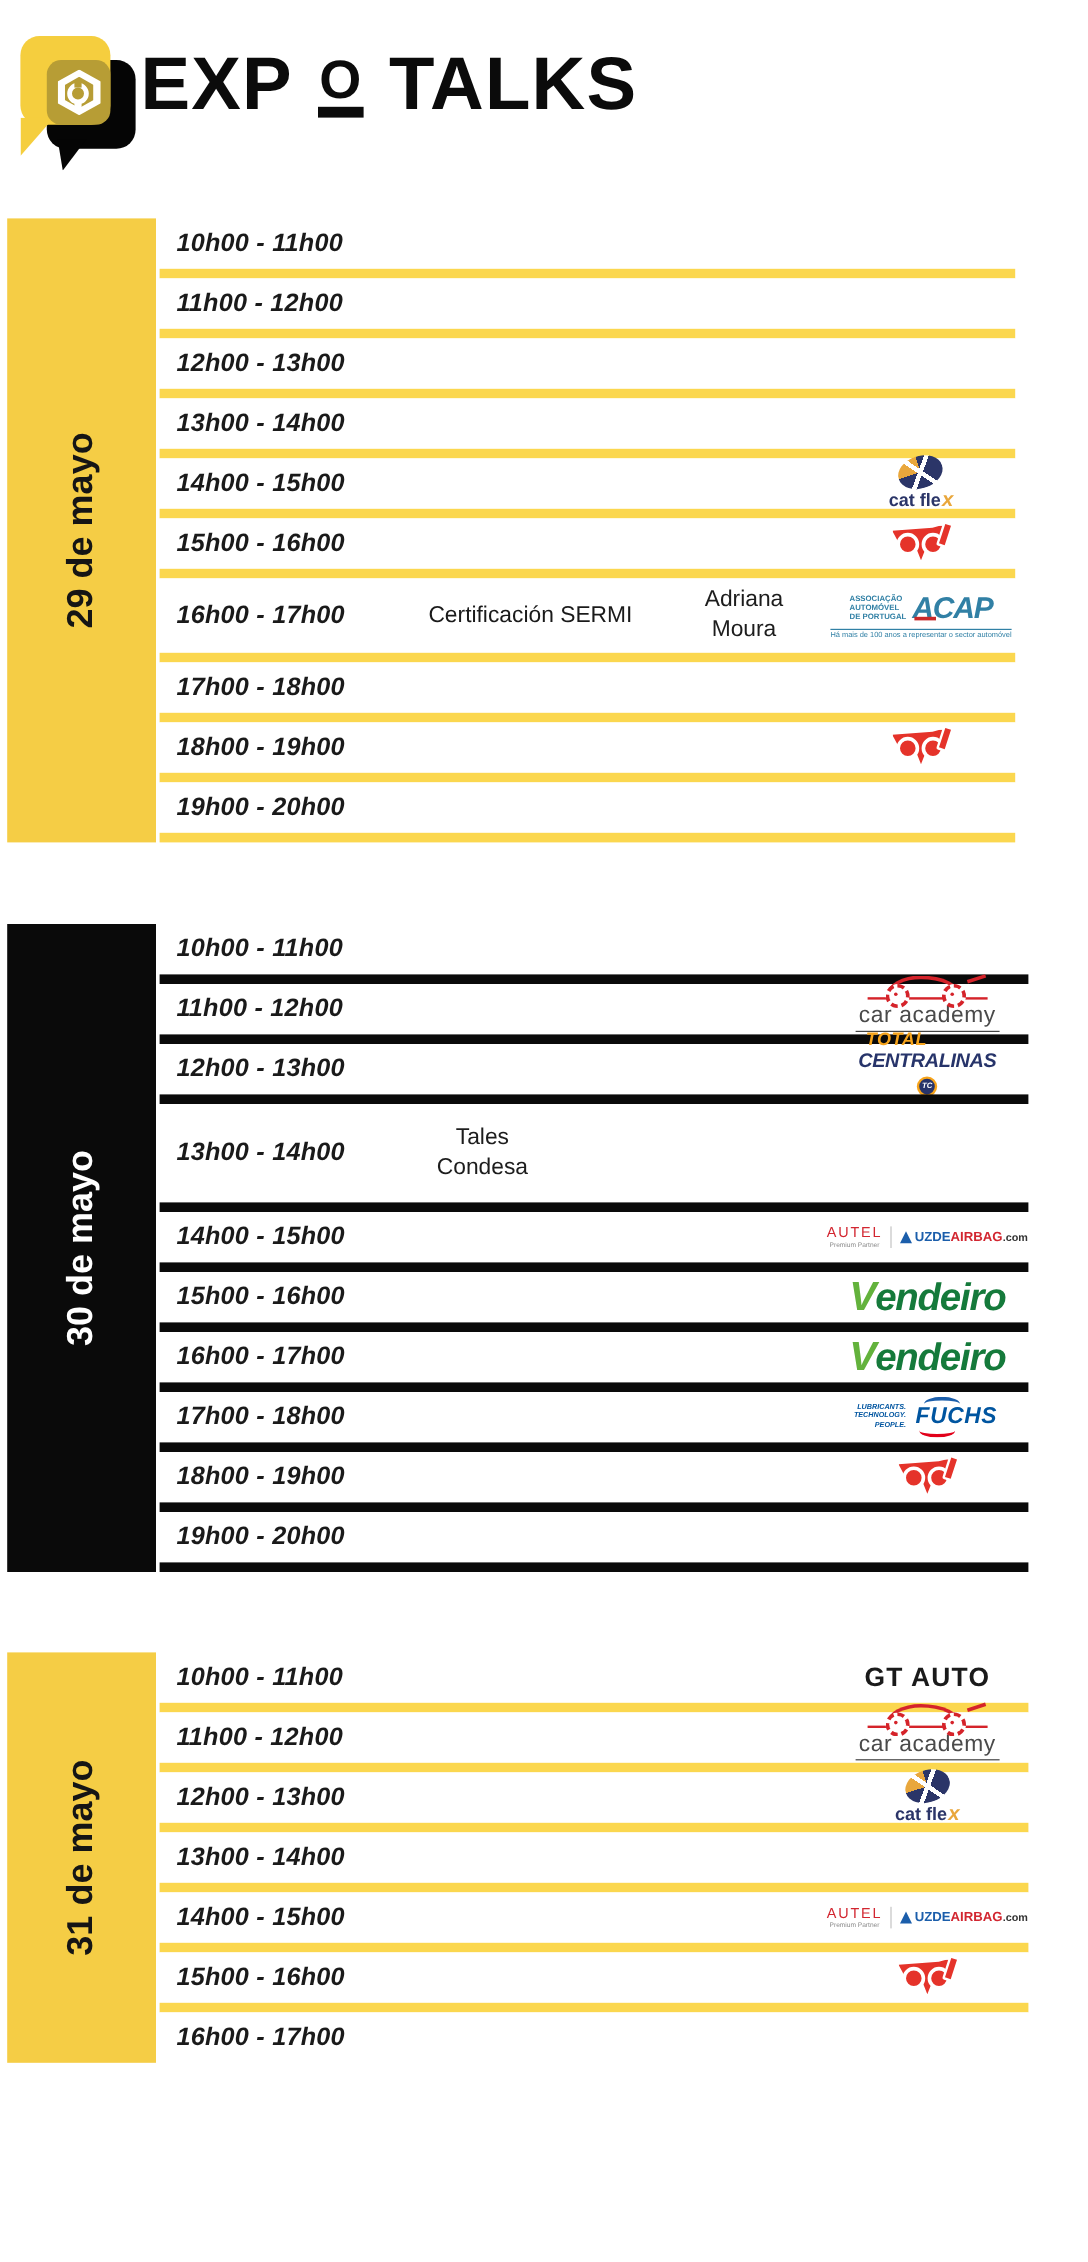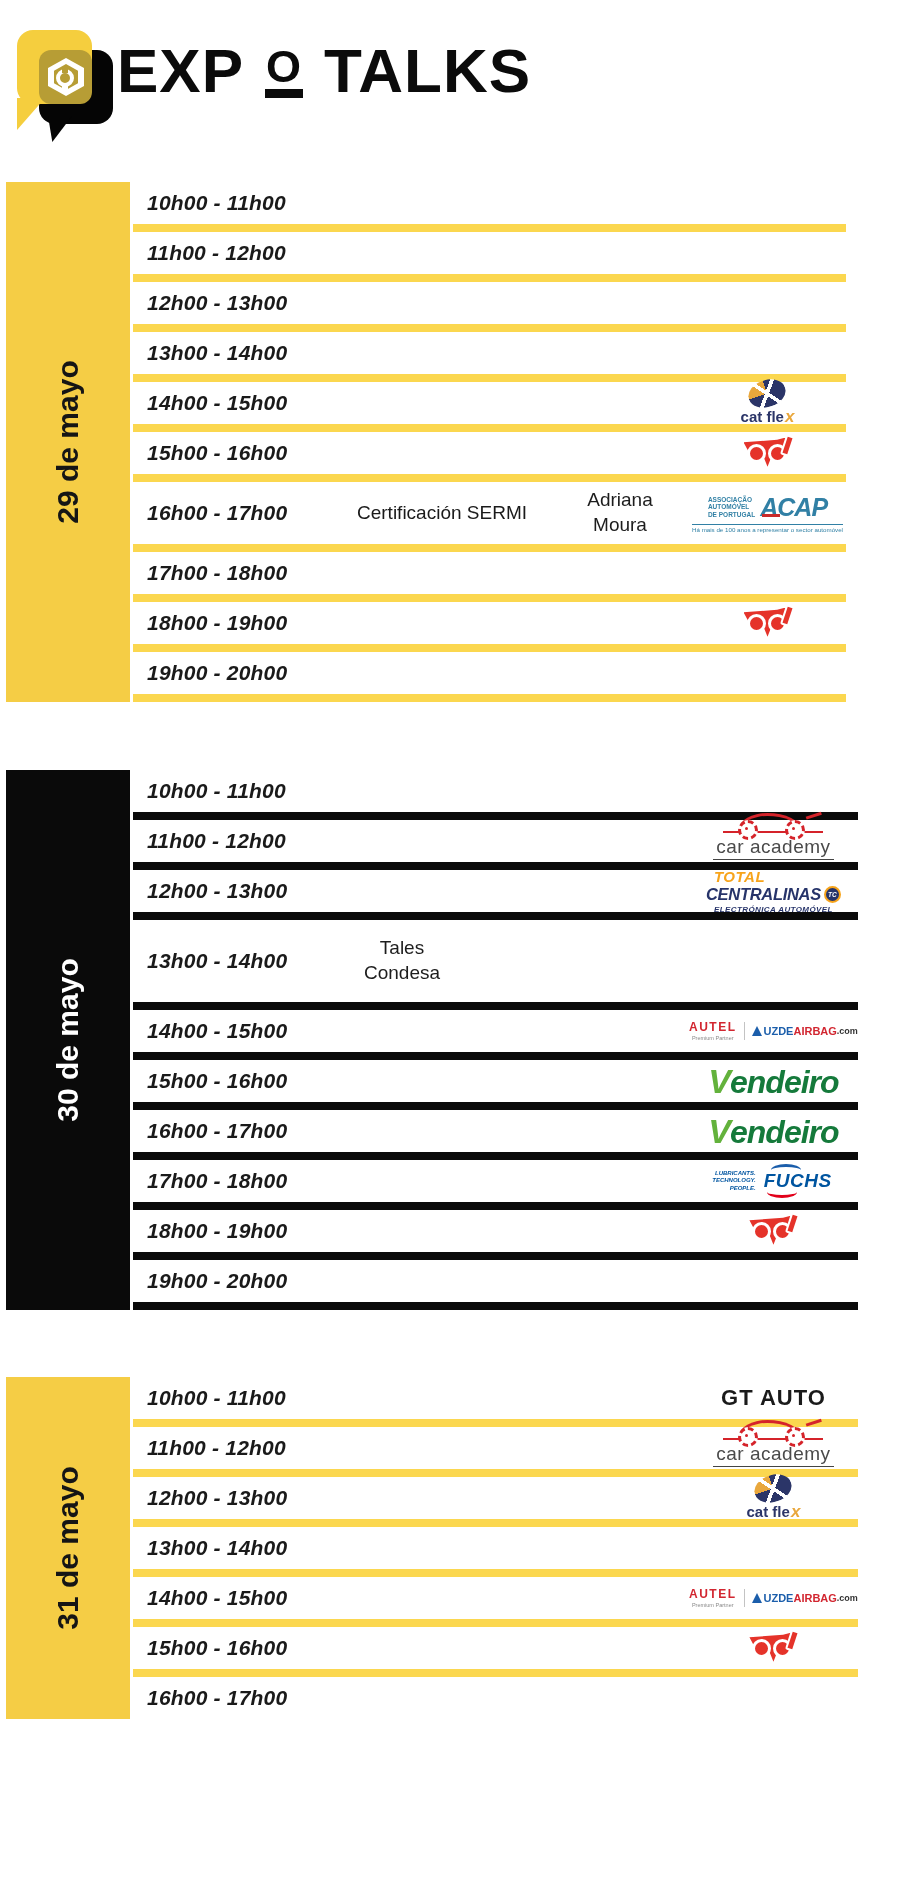--- a/index.html
+++ b/index.html
@@ -76,36 +76,36 @@
   .ca-base{position:absolute;left:0;bottom:4px;width:100px;border-bottom:2.5px solid #D5232A;}
   .ca-spoiler{position:absolute;right:0;top:2px;width:16px;height:8px;border-top:3px solid #D5232A;transform:rotate(-18deg);}
   .ca-gear{position:absolute;bottom:-3px;width:14px;height:14px;border:3px dashed #D5232A;border-radius:50%;background:#fff;}
   .ca-gear::after{content:"";position:absolute;left:4px;top:4px;width:3px;height:3px;border-radius:50%;background:#D5232A;}
   .ca-gear.g1{left:15px;} .ca-gear.g2{right:18px;}
   .ca-text{font-size:19px;color:#4a4a4a;letter-spacing:.5px;border-bottom:1px solid #444;line-height:1.05;padding:0 3px 2px;}
   .ca-sub{font-size:8px;color:#D5232A;margin-top:1px;}
 
   
   .tc-total{font-size:15px;font-weight:900;font-style:italic;color:#F7A41B;align-self:flex-start;margin-left:8px;letter-spacing:.5px;}
-  .tc-mid{display:flex;align-items:center;gap:3px;}
+  .tc-mid{display:flex;align-items:center;gap:3px;flex-direction:column;}
   .tc-cent{font-size:16.5px;font-weight:900;font-style:italic;color:#27346A;letter-spacing:-.3px;}
   .tc-badge{width:13px;height:13px;border-radius:50%;background:#27346A;border:2.5px solid #F7A41B;color:#fff;font-size:6.5px;font-weight:800;font-style:italic;display:flex;align-items:center;justify-content:center;}
   .tc-sub{font-size:8px;font-weight:800;font-style:italic;color:#27346A;margin-top:1px;letter-spacing:.4px;}
 
   
   .kc-emblem{position:relative;width:40px;height:40px;}
   .kc-outer{position:absolute;left:0;top:0;width:30px;height:30px;border:5px solid #24539E;border-radius:50%;}
   .kc-gap{position:absolute;left:26px;top:2px;width:12px;height:9px;background:#fff;transform:rotate(40deg);}
   .kc-inner{position:absolute;left:10px;top:10px;width:12px;height:12px;border:4px solid #24539E;border-radius:50%;}
   .kc-stem{position:absolute;left:29px;top:2px;width:5px;height:13px;background:#24539E;transform:rotate(-45deg);border-radius:2px;}
   .kc-text{margin-top:2px;font-size:11px;font-weight:800;color:#24539E;letter-spacing:1px;border:1.5px solid #24539E;padding:1px 4px;}
 
   
   .au-group{display:flex;align-items:center;gap:7px;}
-  .au-autel{font-size:12px;font-weight:700;color:#D22630;letter-spacing:1.5px;line-height:1;}
+  .au-autel{font-size:12px;font-weight:400;color:#D22630;letter-spacing:1.5px;line-height:1;}
   .au-sub{font-size:5.5px;color:#8a8a8a;margin-top:1.5px;}
   .au-div{width:1px;height:18px;background:#c3c3c3;}
   .au-tri{width:0;height:0;border-left:5px solid transparent;border-right:5px solid transparent;border-bottom:10px solid #1B5EAB;margin-right:2px;}
   .au-uzde{font-size:11px;font-weight:900;color:#1B5EAB;}
   .au-airbag{font-size:11px;font-weight:900;color:#D22630;}
   .au-com{font-size:9px;font-weight:800;color:#333;}
 
   
   .vd{font-size:32px;font-weight:800;font-style:italic;letter-spacing:-1px;color:#157A3B;line-height:1;}
   .vd-v{color:#63B23C;font-size:34px;}

